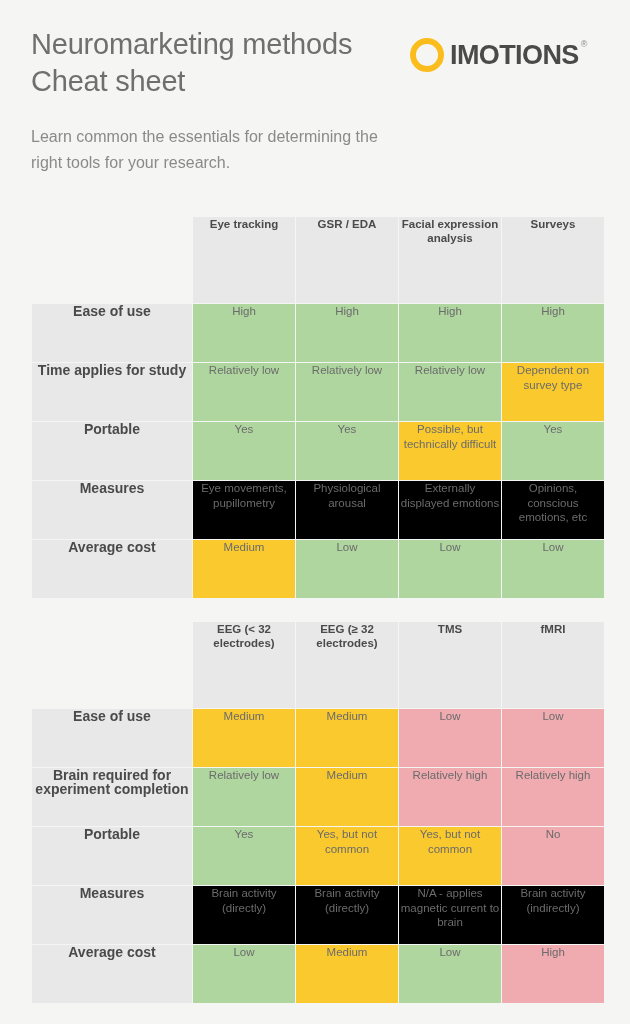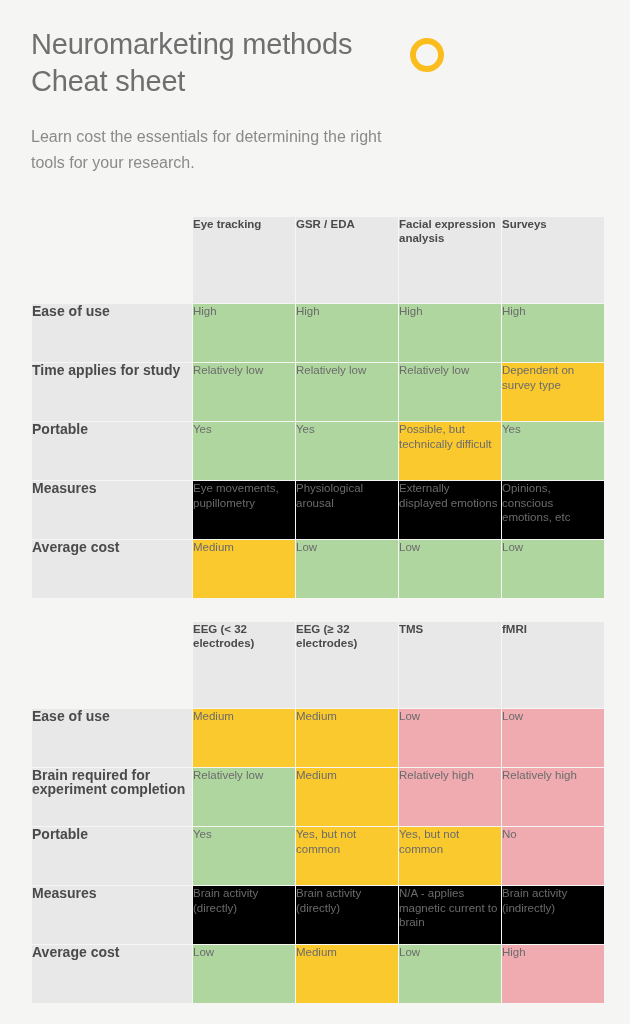--- a/index.html
+++ b/index.html
@@ -102,20 +102,21 @@
   #table-2 { top: 621px; }
 
   .table col.c-label { width: 160px; }
   .table col.c-data  { width: 102px; }
 
   .table td, .table th {
     padding: 0;
     margin: 0;
     vertical-align: top;
     border: 0;
+    text-align: center;
   }
 
   
   .corner {
     background: transparent;
   }
 
   
   .col-head {
     background: #e8e8e8;
@@ -167,28 +168,32 @@
 
 <div class="page">
 
   <div class="header">
 
     <div class="title-block">
       <div class="title-line">Neuromarketing methods</div>
       <div class="title-line">Cheat sheet</div>
     </div>
 
-    <div class="subtitle">Learn cost the essentials for determining the right tools for your research.</div>
+    <div class="subtitle">Learn common the essentials for determining the right tools for your research.</div>
 
     <div class="logo">
       <svg class="logo-mark" viewBox="0 0 40 40">
         <path d="M20 3.5 C29.1 3.5 36.5 10.9 36.5 20 C36.5 29.1 29.1 36.5 20 36.5 C13.8 36.5 8.4 33.05 5.6 27.95" fill="none" stroke="#fbbd1d" stroke-width="7" stroke-linecap="round"></path>
         <path d="M5.6 27.95 C4.25 25.6 3.5 22.9 3.5 20 C3.5 10.9 10.9 3.5 20 3.5" fill="none" stroke="#fbbd1d" stroke-width="7" stroke-linecap="butt"></path>
         <path d="M7.2 28.6 C10.6 33.6 15.1 35.6 19.6 35.9" fill="none" stroke="#fbbd1d" stroke-width="2" stroke-linecap="round"></path>
       </svg>
+      <span class="logo-word">
+        <span>IMOTIONS</span>
+        <span class="logo-tm">®</span>
+      </span>
     </div>
   </div>
 
   <table class="table" id="table-1">
     <colgroup>
       <col class="c-label">
         <col class="c-data">
         <col class="c-data">
         <col class="c-data">
         <col class="c-data">

